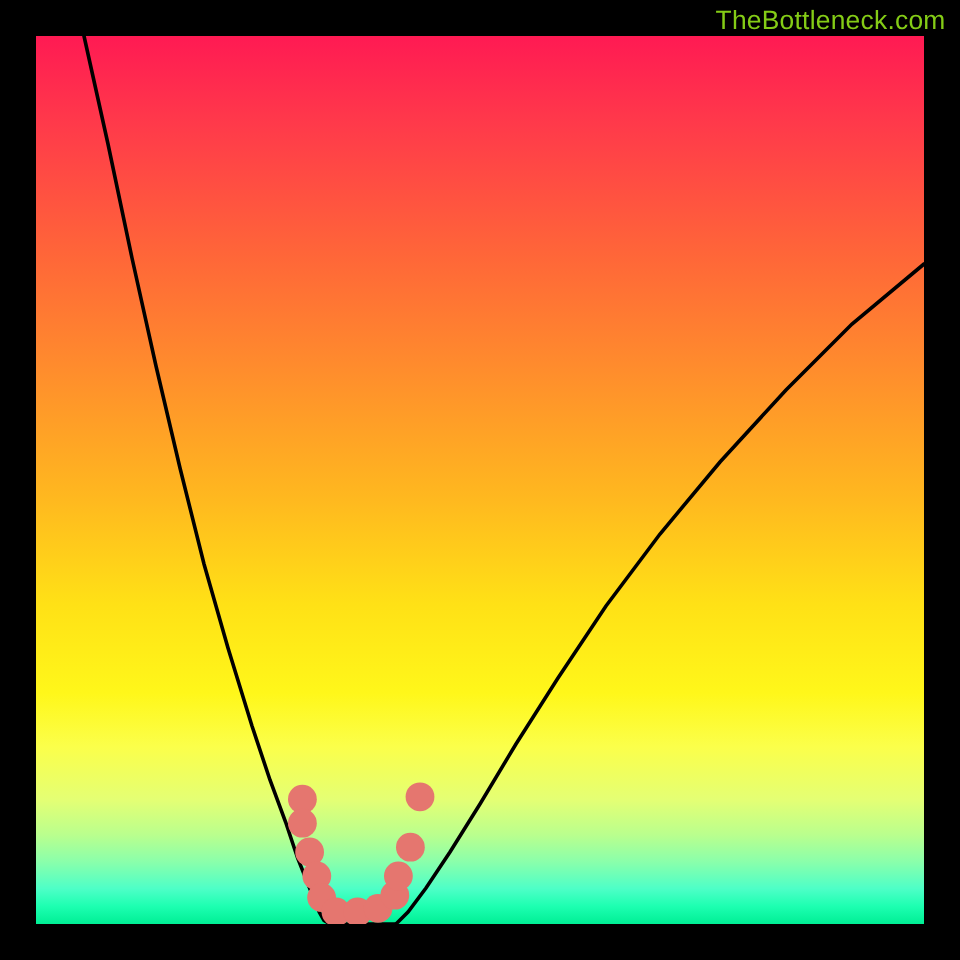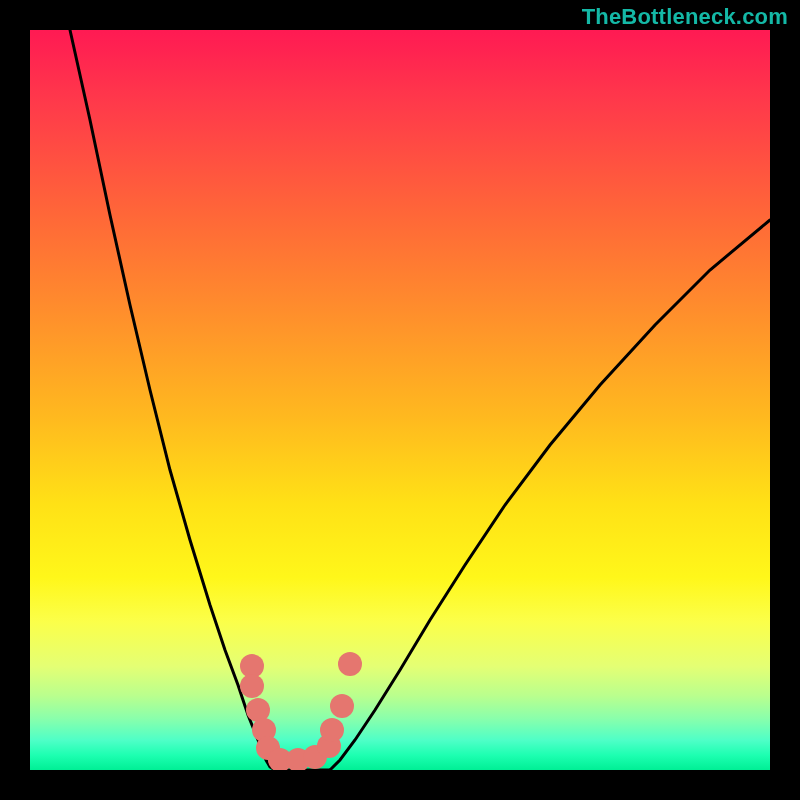--- a/index.html
+++ b/index.html
@@ -16,23 +16,23 @@
     left: 0;
     top: 0;
     width: 800px;
     height: 800px;
     background: #000;
   }
   .watermark {
     position: absolute;
     top: 4px;
     right: 12px;
-    color: #14b8a6;
+    color: #84cc16;
     font-size: 22px;
-    font-weight: 700;
+    font-weight: 400;
     letter-spacing: 0.2px;
     z-index: 30;
     user-select: none;
   }
   
   .plot {
     position: absolute;
     left: 30px;
     top: 30px;
     width: 740px;

